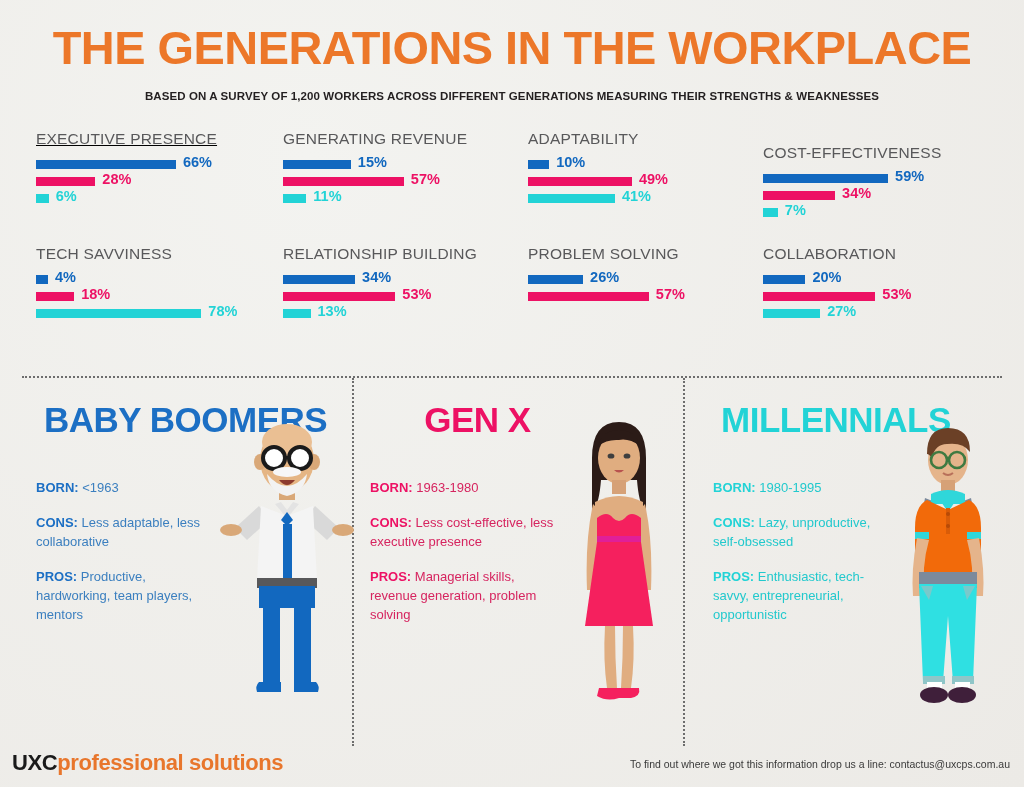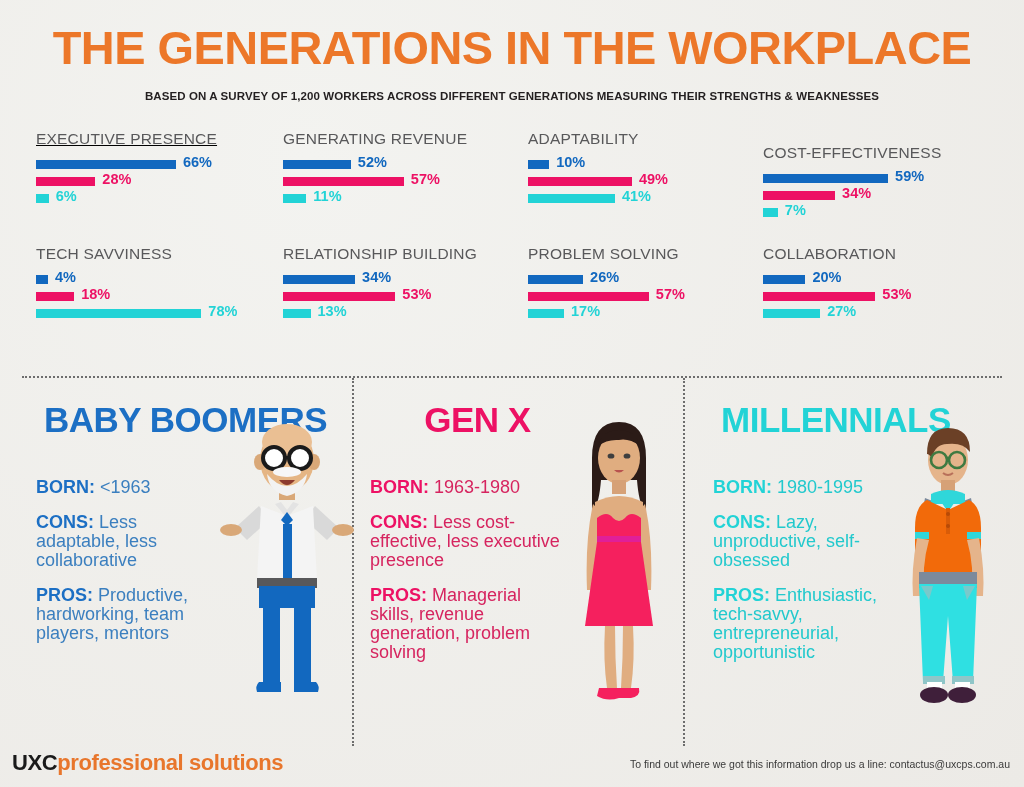--- a/index.html
+++ b/index.html
@@ -67,21 +67,21 @@
   .p3{left:685px;width:330px;}
 
   .gen-title{
     font-size:35px;font-weight:bold;letter-spacing:-0.5px;
     margin:8px;text-align:center;
   }
   .p1 .gen-title{color:#1c6fc4;text-align:left;padding-left:14px;}
   .p2 .gen-title{color:#ed1164;text-align:center;padding-right:82px;}
   .p3 .gen-title{color:#22d3d6;text-align:left;padding-left:28px;}
 
-  .facts{position:absolute;top:86px;width:180px;font-size:18px;line-height:19px;}
+  .facts{position:absolute;top:86px;width:180px;font-size:13px;line-height:19px;}
   .p1 .facts{left:14px;}
   .p2 .facts{left:16px;width:190px;}
   .p3 .facts{left:28px;width:170px;}
   .fact{margin-bottom:16px;}
   .fact .lbl{font-weight:bold;}
   .p1 .facts,.p1 .fact .lbl{color:#1c6fc4;}
   .p2 .facts,.p2 .fact .lbl{color:#ed1164;}
   .p3 .facts,.p3 .fact .lbl{color:#22d3d6;}
   .p1 .fact .val{color:#3b7fbf;}
   .p2 .fact .val{color:#d6245f;}
@@ -125,21 +125,21 @@
         </div>
         <div class="barrow">
           <div class="bar b2" style="width: 12.72px;"></div>
           <div class="barval b2" style="left: 19.72px;">6%</div>
         </div>
       </div>
       <div class="bargroup" style="left: 283px; top: 0px;">
         <div class="bg-title">GENERATING REVENUE</div>
         <div class="barrow">
           <div class="bar b0" style="width: 67.84px;"></div>
-          <div class="barval b0" style="left: 74.84px;">52%</div>
+          <div class="barval b0" style="left: 74.84px;">15%</div>
         </div>
         <div class="barrow">
           <div class="bar b1" style="width: 120.84px;"></div>
           <div class="barval b1" style="left: 127.84px;">57%</div>
         </div>
         <div class="barrow">
           <div class="bar b2" style="width: 23.32px;"></div>
           <div class="barval b2" style="left: 30.32px;">11%</div>
         </div>
       </div>
@@ -205,24 +205,20 @@
       </div>
       <div class="bargroup" style="left: 528px; top: 115px;">
         <div class="bg-title">PROBLEM SOLVING</div>
         <div class="barrow">
           <div class="bar b0" style="width: 55.12px;"></div>
           <div class="barval b0" style="left: 62.12px;">26%</div>
         </div>
         <div class="barrow">
           <div class="bar b1" style="width: 120.84px;"></div>
           <div class="barval b1" style="left: 127.84px;">57%</div>
-        </div>
-        <div class="barrow">
-          <div class="bar b2" style="width: 36.04px;"></div>
-          <div class="barval b2" style="left: 43.04px;">17%</div>
         </div>
       </div>
       <div class="bargroup" style="left: 763px; top: 115px;">
         <div class="bg-title">COLLABORATION</div>
         <div class="barrow">
           <div class="bar b0" style="width: 42.4px;"></div>
           <div class="barval b0" style="left: 49.4px;">20%</div>
         </div>
         <div class="barrow">
           <div class="bar b1" style="width: 112.36px;"></div>

